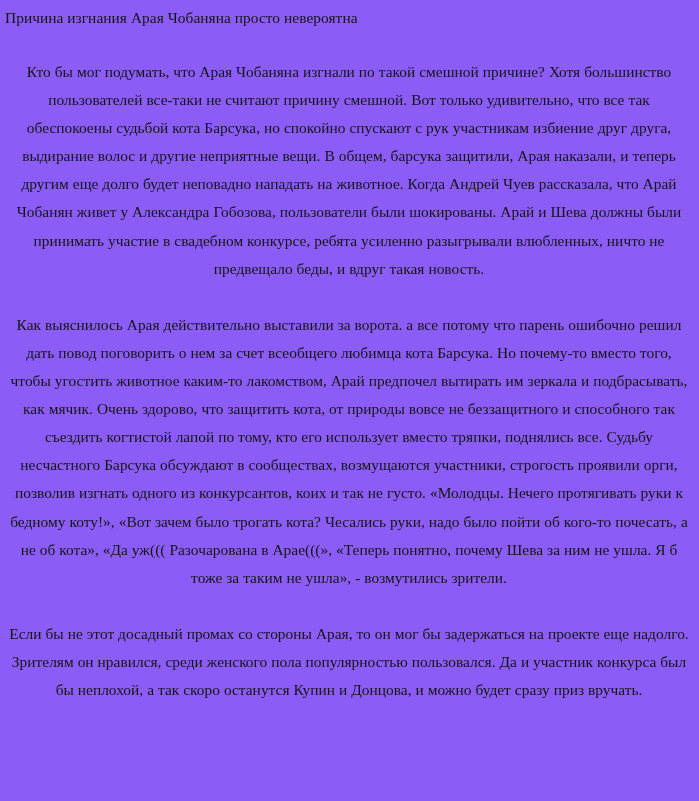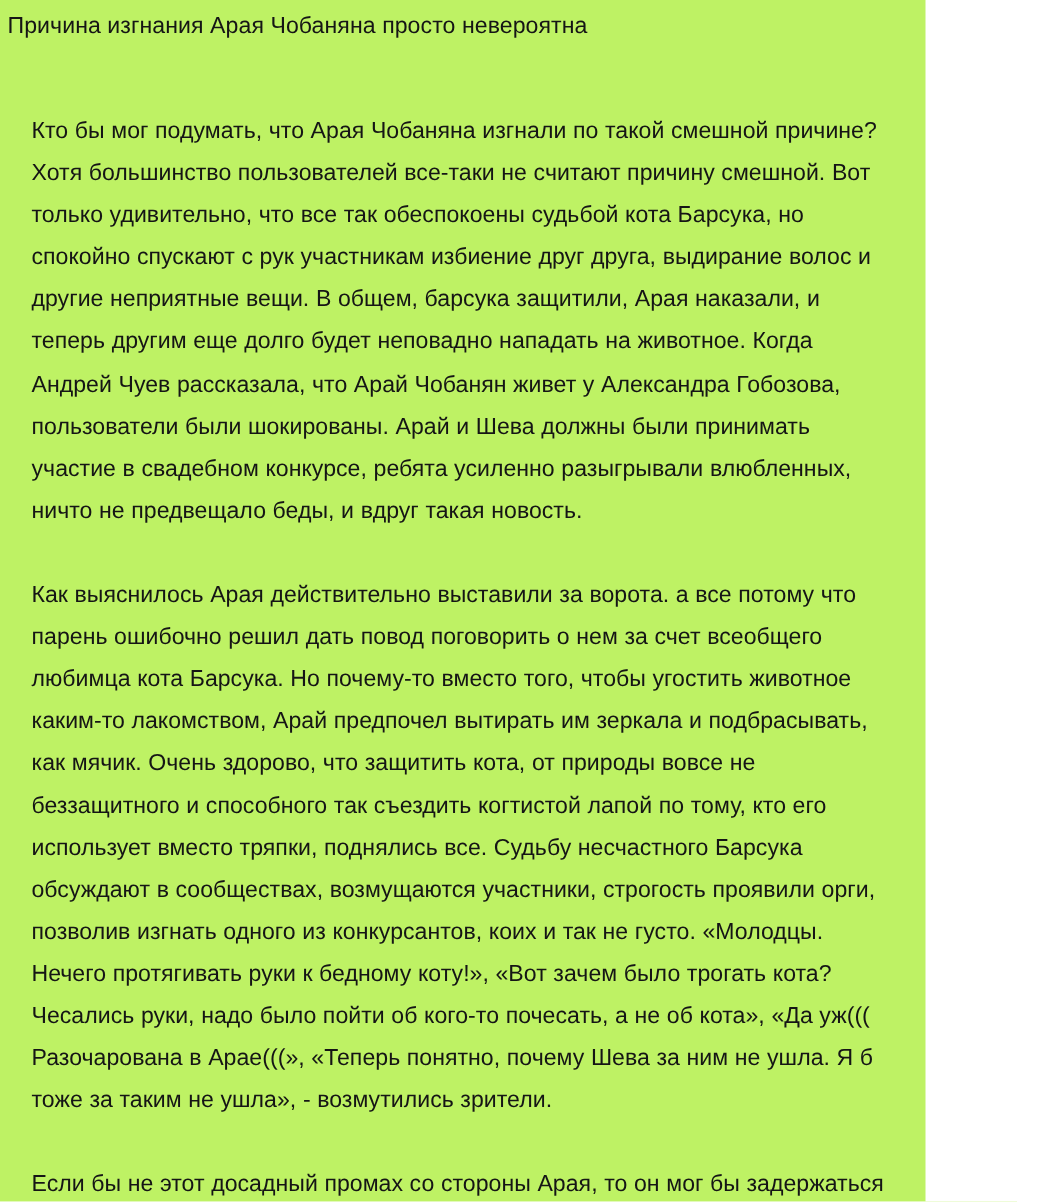--- a/index.html
+++ b/index.html
@@ -11,47 +11,48 @@
   body {
     width: 699px;
     height: 801px;
     overflow: hidden;
     font-family: "Liberation Sans", "DejaVu Sans", sans-serif;
     color: #151515;
     -webkit-font-smoothing: antialiased;
   }
   .page {
     box-sizing: border-box;
-    width: 617px;
+    width: 699px;
     height: 801px;
     padding: 4px 6px 0 5px;
-    background: #bef264;
+    background: #8b5cf6;
+    font-family: Liberation Serif, serif;
   }
   .article-title {
     font-size: 15.4px;
     line-height: 28px;
     font-weight: 400;
     color: #151515;
     margin: 0;
     letter-spacing: 0.05px;
     white-space: nowrap;
   }
   .title-gap {
     height: 26px;
   }
   .article-body {
     margin: 0;
   }
   .para {
     font-size: 15.4px;
     line-height: 28.1px;
     color: #151515;
-    margin: 16px;
+    margin: 0;
     letter-spacing: 0.02px;
-    text-align: left;
+    text-align: center;
     word-spacing: 0.1px;
   }
   .para + .para {
     margin-top: 28.1px;
   }
 </style>
 </head>
 <body>
 
 <div class="page">

